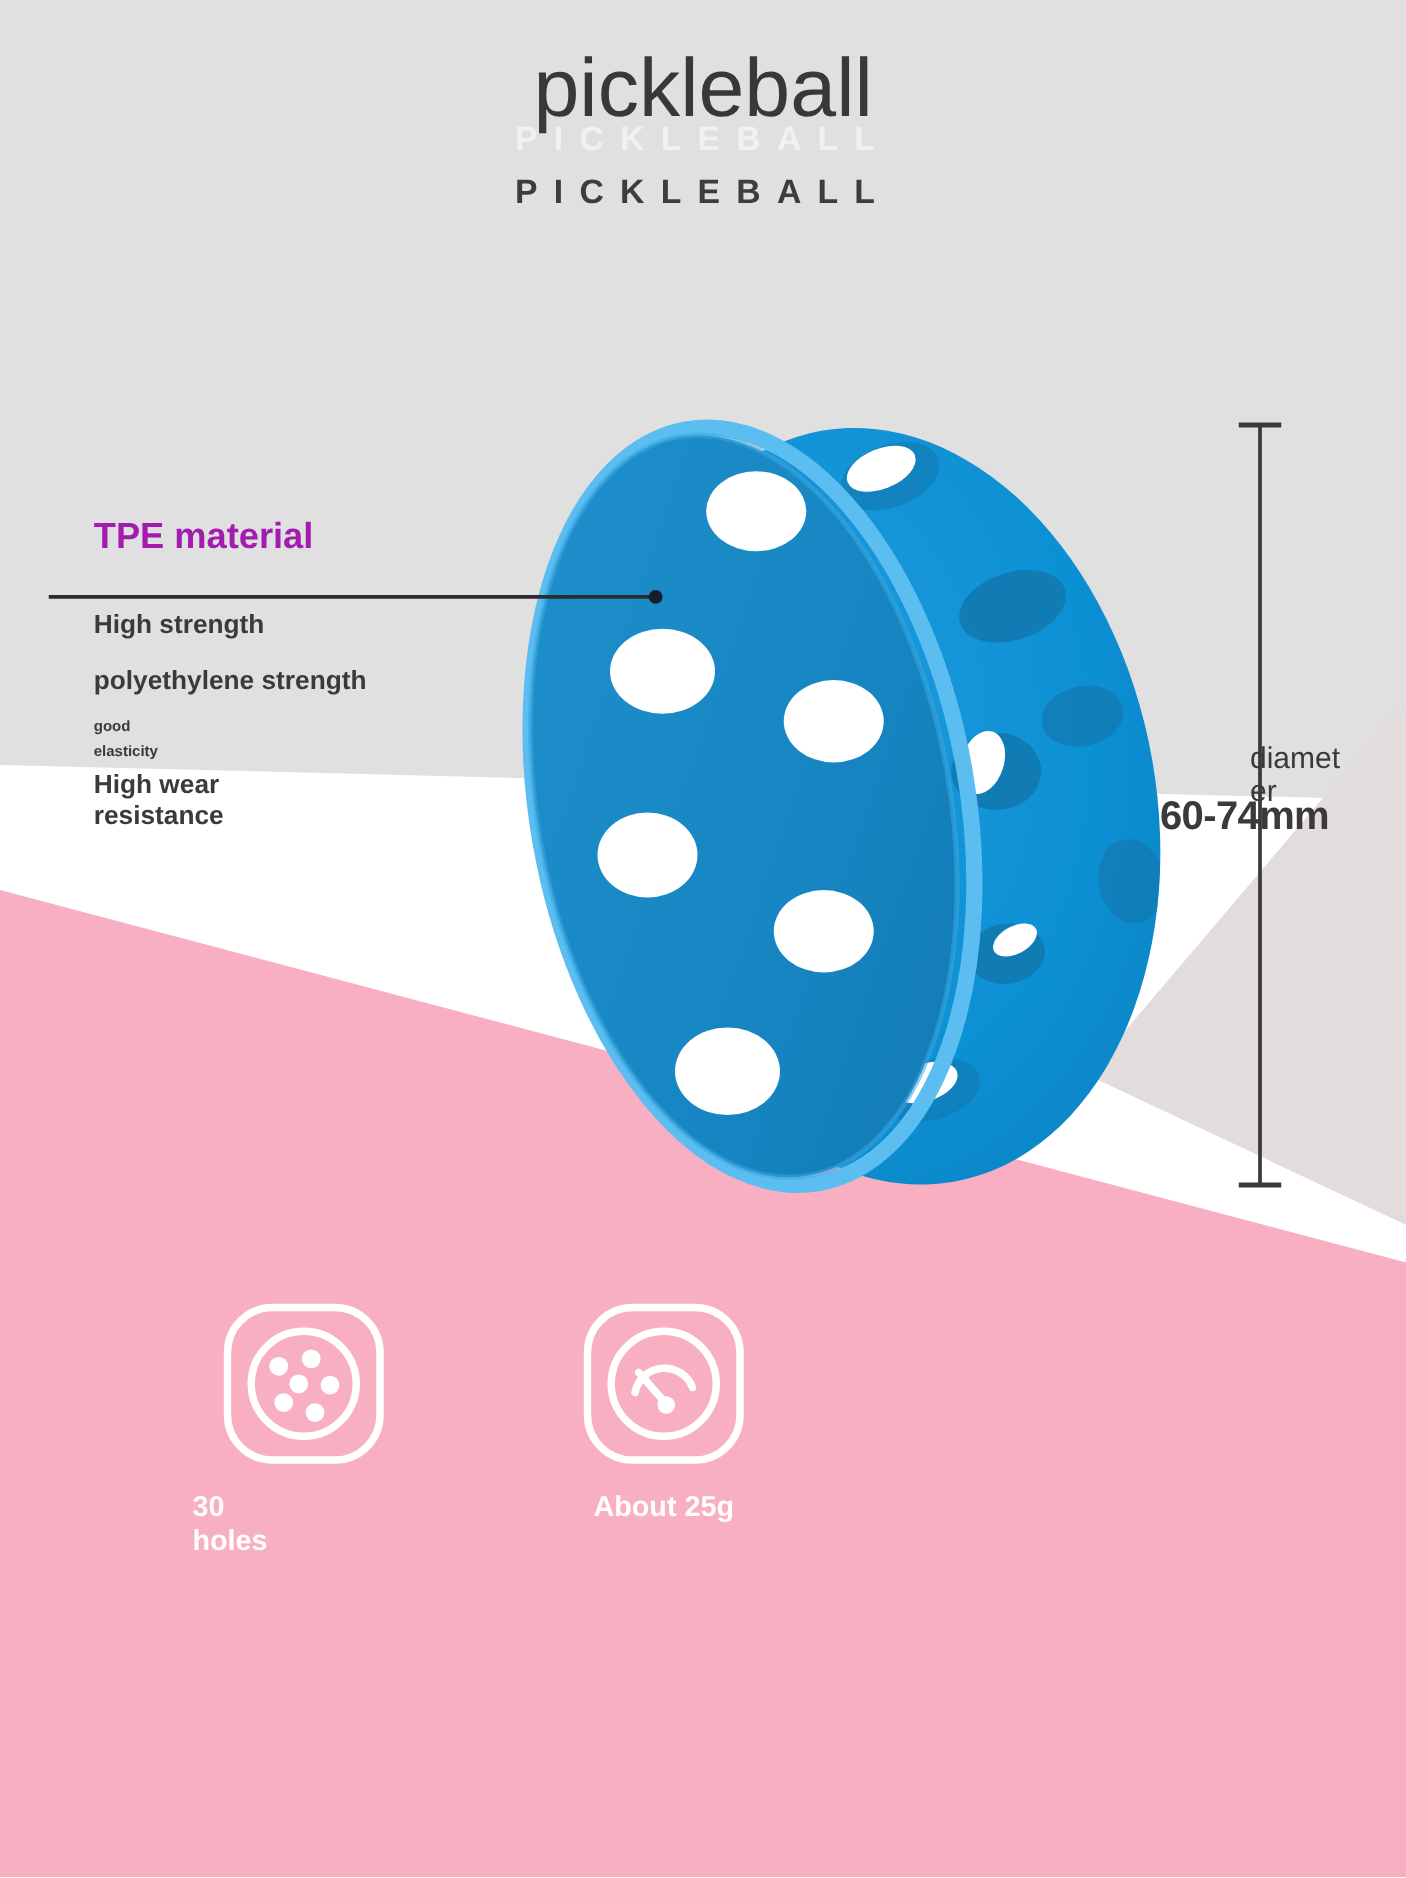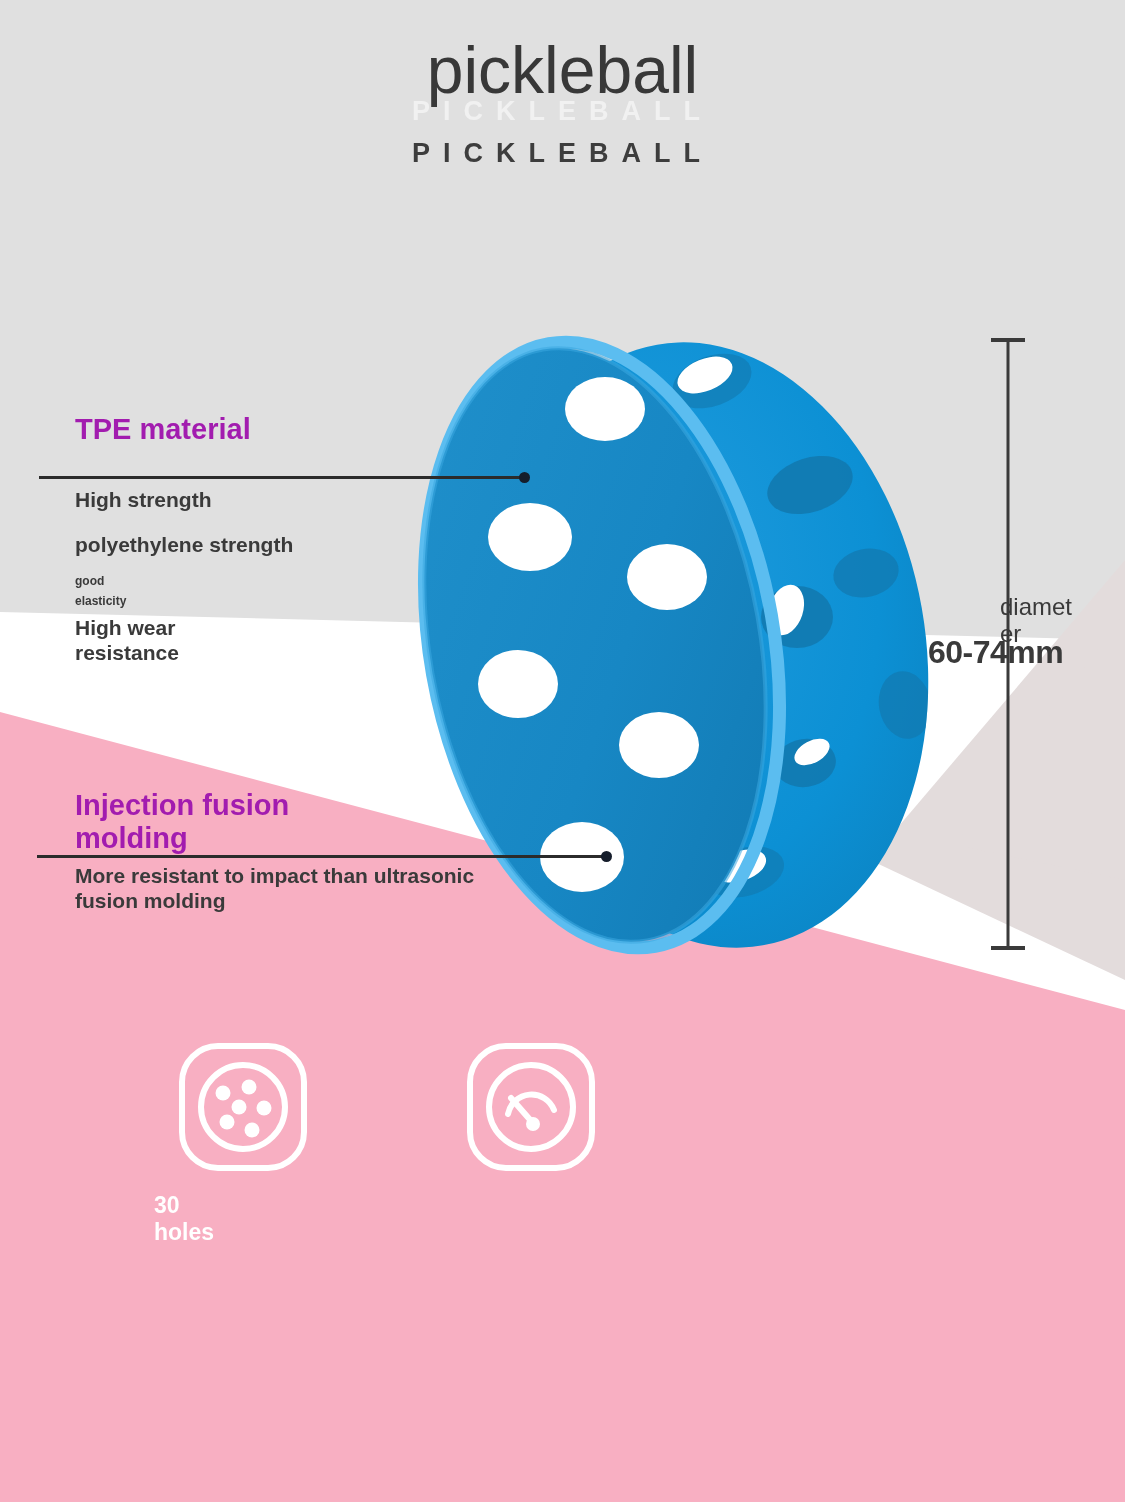--- a/index.html
+++ b/index.html
@@ -251,28 +251,20 @@
     <div class="callout-rule"></div>
     <div class="callout-dot"></div>
     <div class="callout-body tpe-b1">High strength</div>
     <div class="callout-body tpe-b2">polyethylene strength</div>
     <div class="callout-body small tpe-b3">good
 elasticity</div>
     <div class="callout-body" style="position:absolute;left:0;top:202px;">High wear
 resistance</div>
   </div>
 
-  <div class="callout" id="callout-injection">
-    <div class="callout-head">Injection fusion
-molding</div>
-    <div class="callout-rule"></div>
-    <div class="callout-dot"></div>
-    <div class="callout-body inj-b1">More resistant to impact than ultrasonic
-fusion molding</div>
-  </div>
 
   <svg id="dimension" viewBox="0 0 1125 1502" width="1125" height="1502">
     <line x1="1008" y1="340" x2="1008" y2="948" stroke="#3a3a3a" stroke-width="3"></line>
     <line x1="991" y1="340" x2="1025" y2="340" stroke="#3a3a3a" stroke-width="4"></line>
     <line x1="991" y1="948" x2="1025" y2="948" stroke="#3a3a3a" stroke-width="4"></line>
   </svg>
   <div class="dim-label" style="left:966px; top:593px;">diamet
 er</div>
   <div class="dim-value" style="left:928px; top:634px;">60-74mm</div>
 
@@ -294,18 +286,19 @@
     </div>
 
     <div class="feature" id="feature-weight">
       <svg class="feature-icon" width="134" height="134" viewBox="0 0 134 134">
         <rect x="6" y="6" width="122" height="122" rx="36" ry="36" fill="none" stroke="#ffffff" stroke-width="6"></rect>
         <circle cx="67" cy="67" r="42" fill="none" stroke="#ffffff" stroke-width="6"></circle>
         <path d="M 44 74 A 24 24 0 0 1 90 70" fill="none" stroke="#ffffff" stroke-width="6" stroke-linecap="round"></path>
         <line x1="47" y1="58" x2="68" y2="82" stroke="#ffffff" stroke-width="6" stroke-linecap="round"></line>
         <circle cx="69" cy="84" r="7" fill="#ffffff"></circle>
       </svg>
+      <div class="feature-label">About 25g</div>
     </div>
 
 
   </div>
 
 </div>
 
 </body></html>

